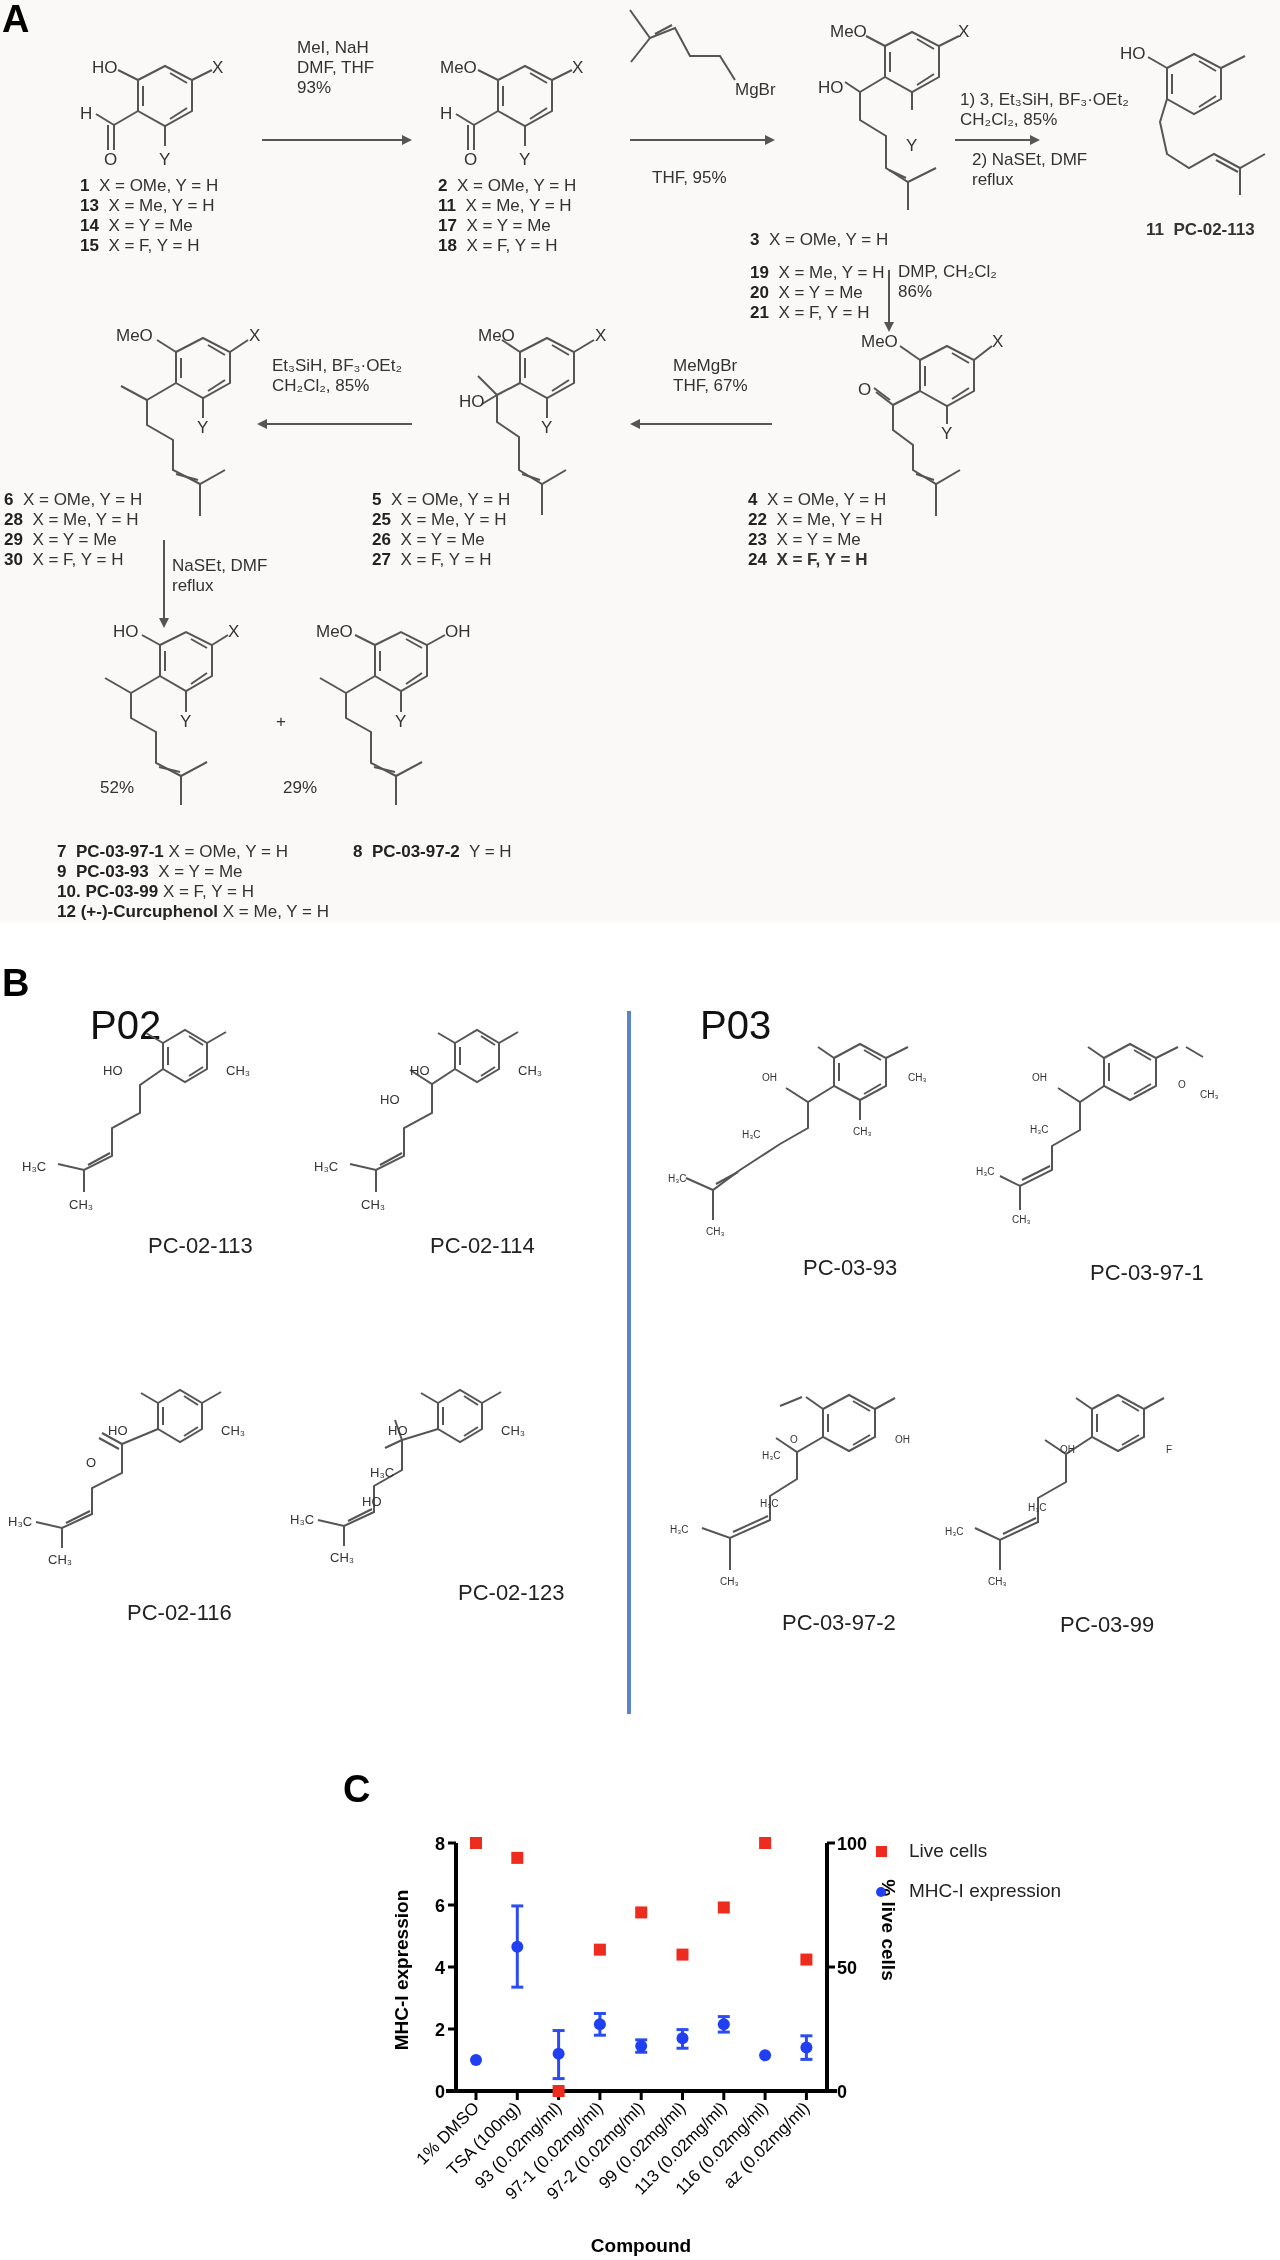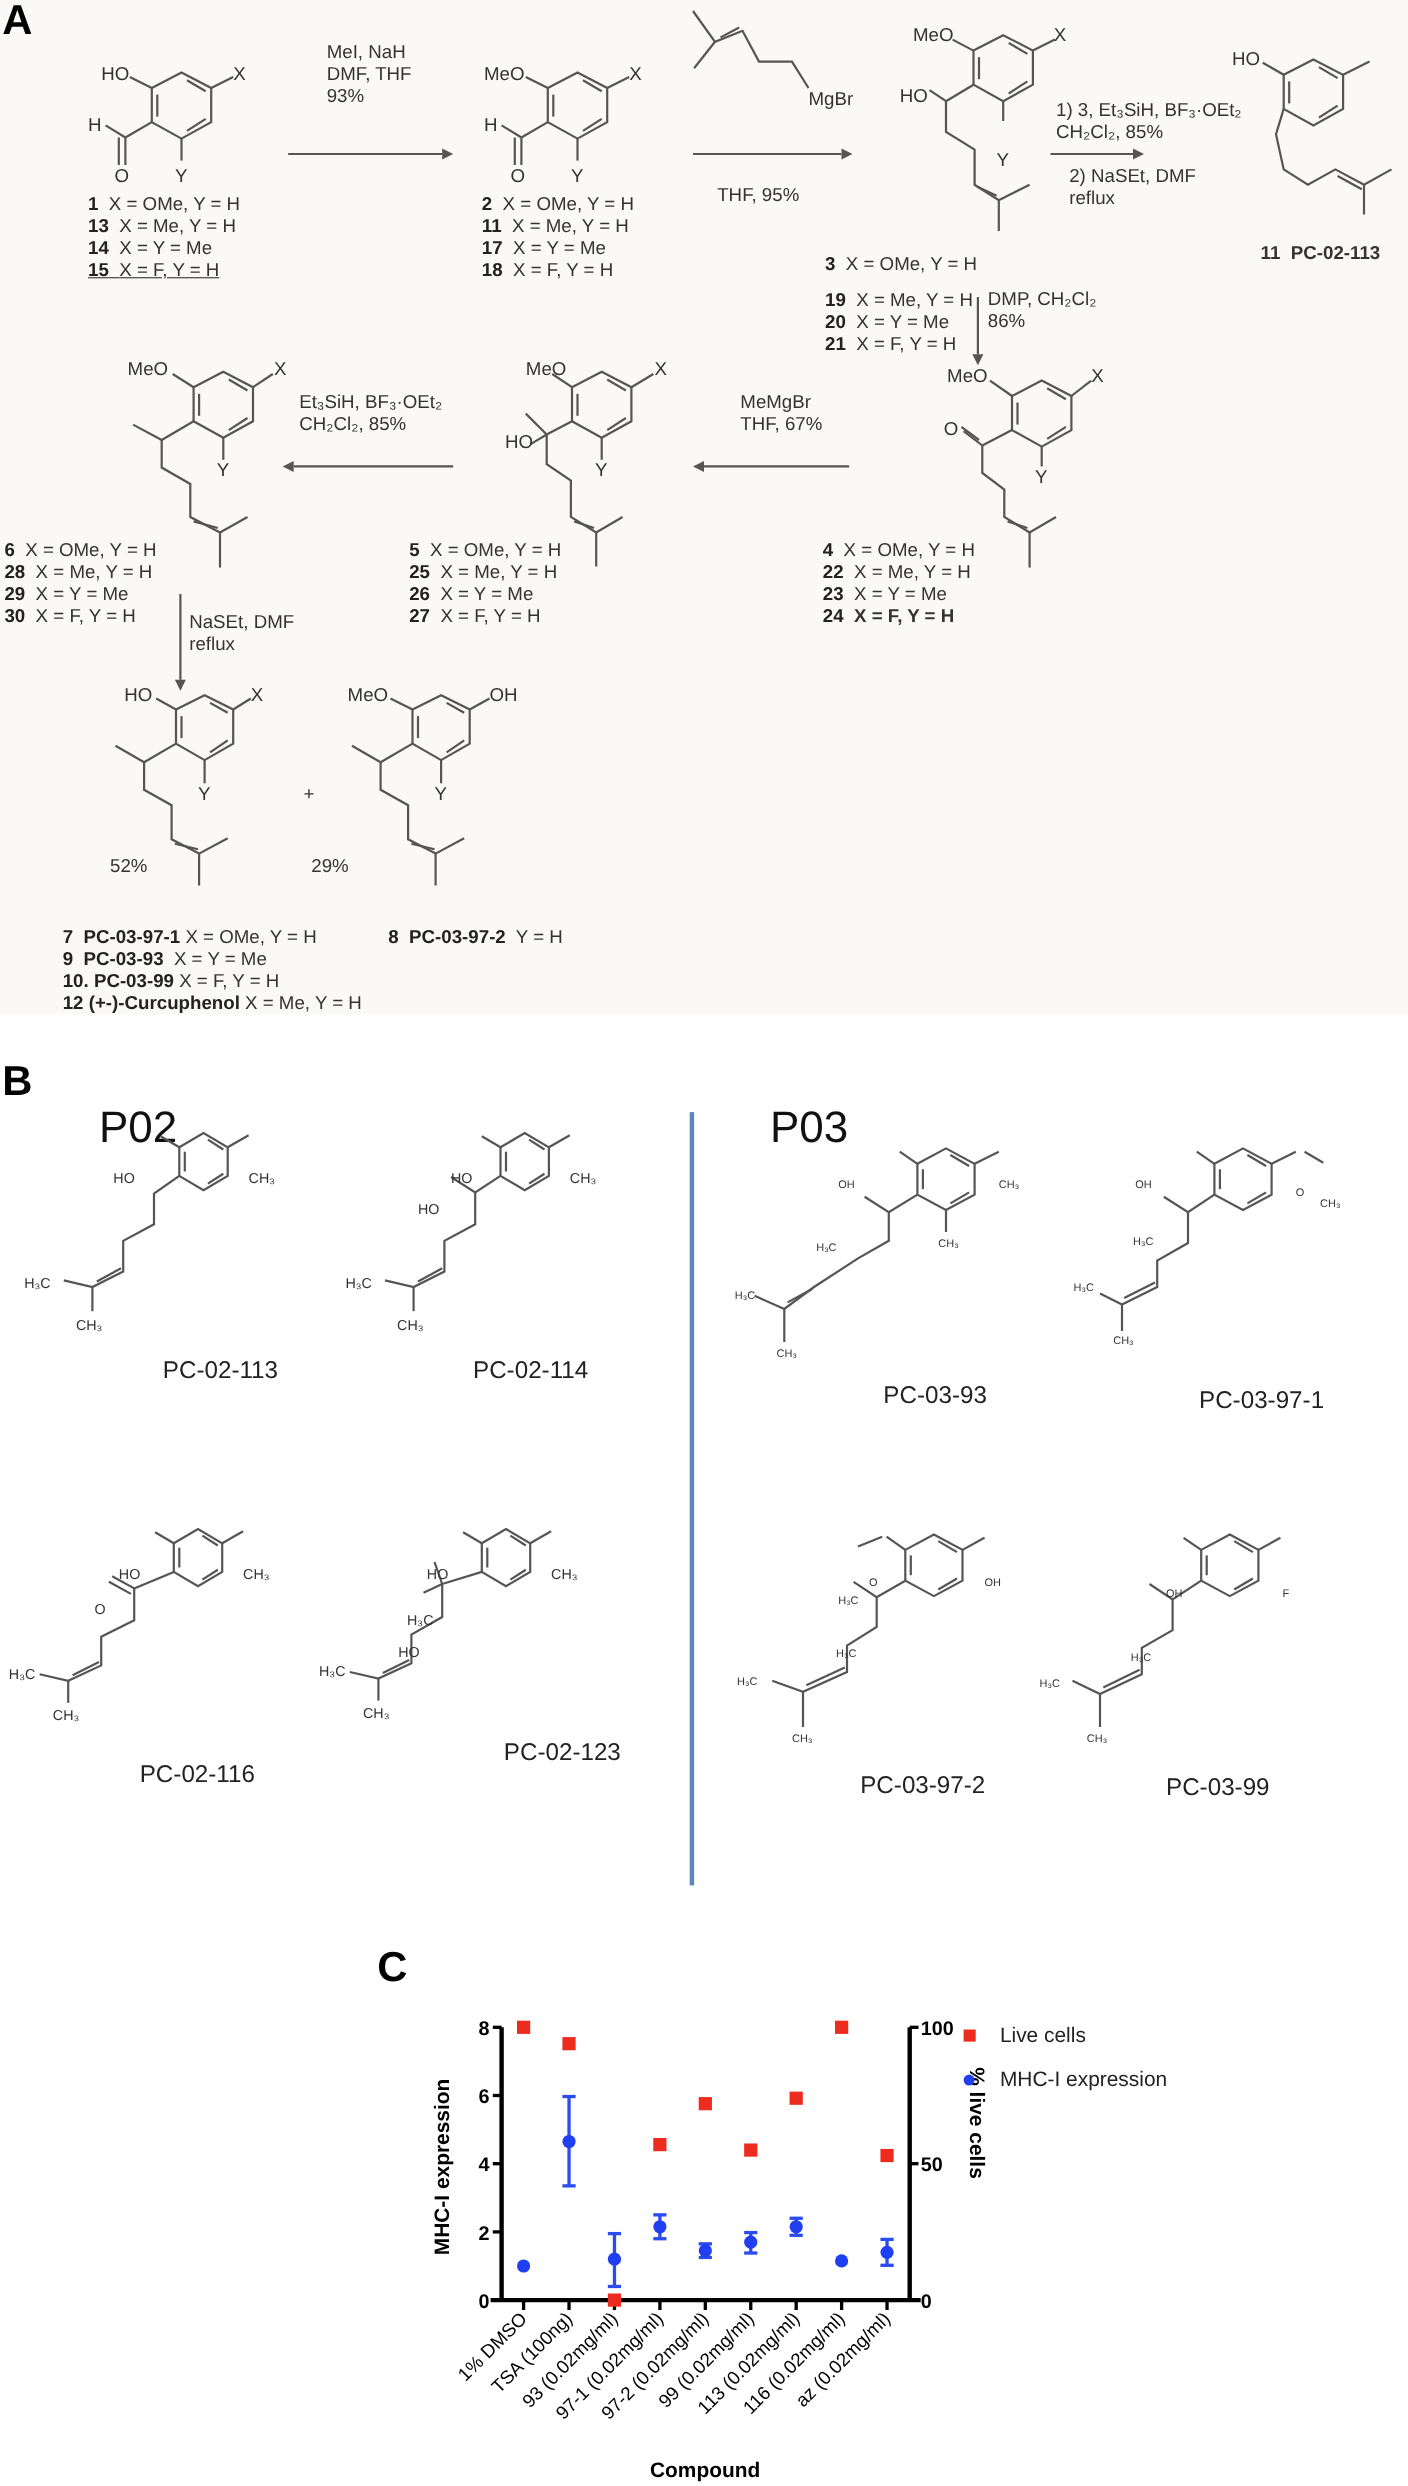--- a/index.html
+++ b/index.html
@@ -171,21 +171,21 @@
 
   <div class="lbl" style="left:92px;top:58px;">HO</div>
   <div class="lbl" style="left:212px;top:58px;">X</div>
   <div class="lbl" style="left:80px;top:104px;">H</div>
   <div class="lbl" style="left:104px;top:150px;">O</div>
   <div class="lbl" style="left:159px;top:150px;">Y</div>
   <div class="abs" style="left:80px;top:176px;">
     <div class="lbl" style="position:relative;text-align:center;"><b>1</b>&nbsp; <span>X = OMe, Y = H</span></div>
     <div class="lbl" style="position:relative;"><b>13</b>&nbsp; <span>X = Me, Y = H</span></div>
     <div class="lbl" style="position:relative;"><b>14</b>&nbsp; <span>X = Y = Me</span></div>
-    <div class="lbl" style="position:relative;text-decoration:underline;"><b>15</b>&nbsp; <span>X = F, Y = H</span></div>
+    <div class="lbl" style="position:relative;"><b>15</b>&nbsp; <span>X = F, Y = H</span></div>
   </div>
 
   <div class="abs" style="left:297px;top:38px;">
     <div class="cond" style="position:relative;">MeI, NaH</div>
     <div class="cond" style="position:relative;">DMF, THF</div>
     <div class="cond" style="position:relative;">93%</div>
   </div>
 
   <div class="lbl" style="left:440px;top:58px;">MeO</div>
   <div class="lbl" style="left:572px;top:58px;">X</div>

